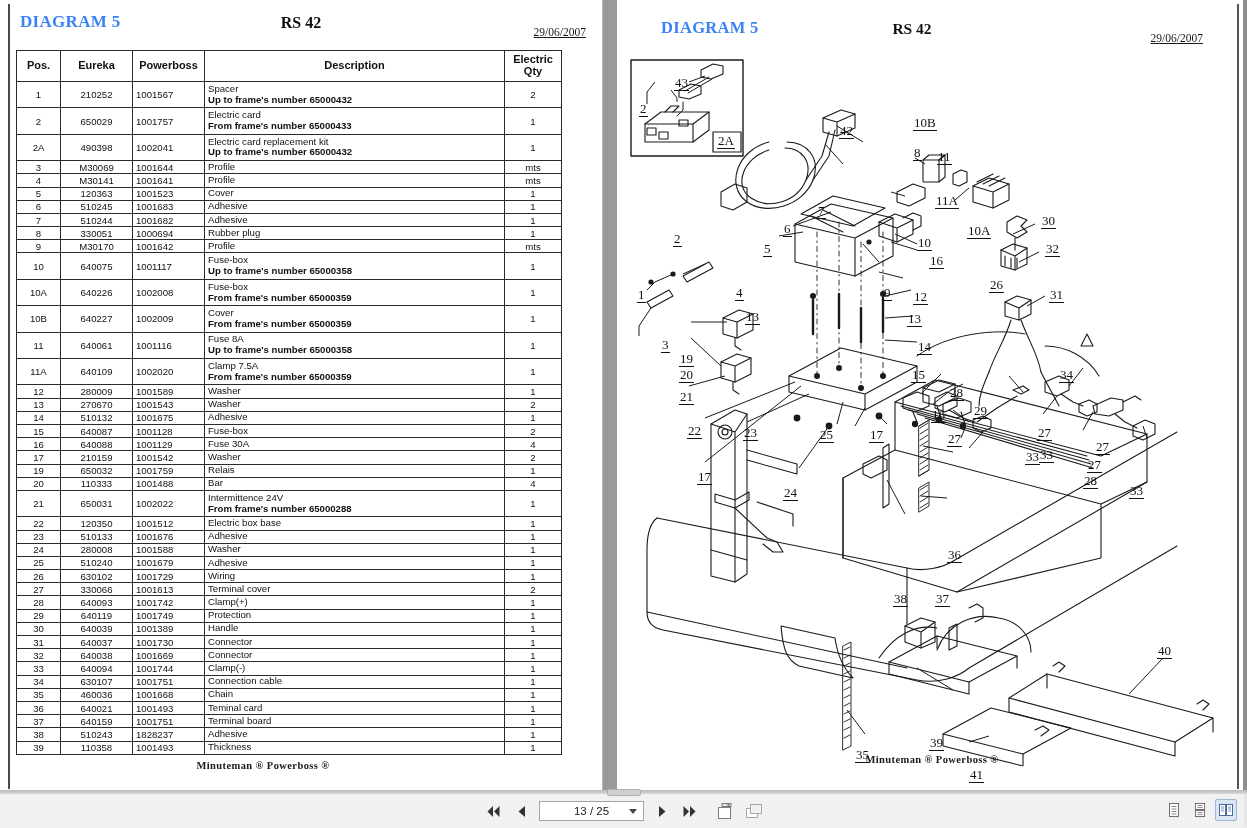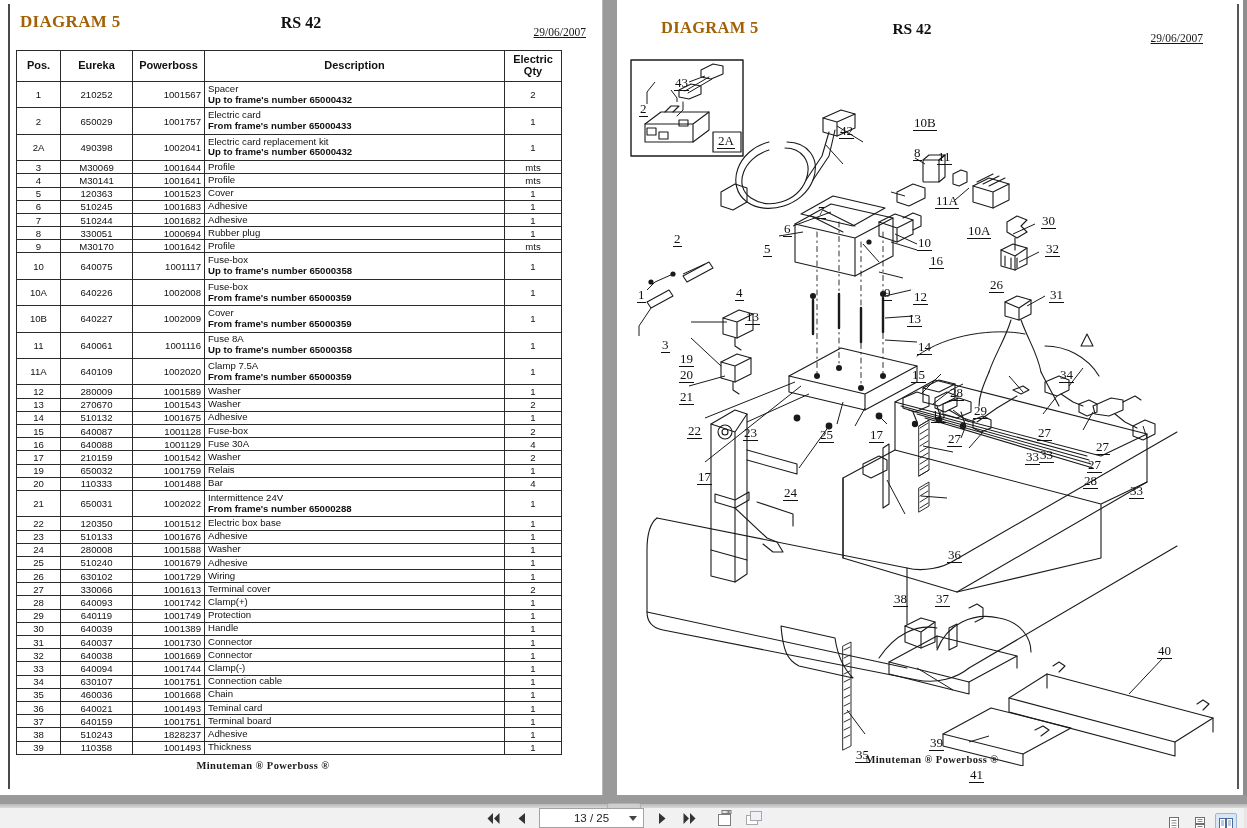--- a/index.html
+++ b/index.html
@@ -51,21 +51,21 @@
     position: relative;
     height: 36px;
     margin: 10px 16px 0 16px;
   }
   .doc-title {
     position: absolute; left: 4px; top: 2px;
     font-family: "Liberation Serif", serif;
     font-weight: bold;
     font-size: 17px;
     letter-spacing: .3px;
-    color: #a16207;
+    color: #3b82f6;
   }
   .doc-model {
     position: absolute; left: 0; right: 0; top: 4px;
     text-align: center;
     font-family: "Liberation Serif", serif;
     font-weight: bold;
     font-size: 16px;
     color: #101010;
   }
   .doc-date {
@@ -95,21 +95,21 @@
   }
   table.parts thead th {
     font-weight: bold;
     font-size: 11px;
     text-align: center;
     height: 31px;
     line-height: 1.08;
   }
   td.c-pos  { text-align: center; }
   td.c-eur  { text-align: center; }
-  td.c-pow  { text-align: right; }
+  td.c-pow  { text-align: left; }
   td.c-desc { text-align: left; padding-left: 4px; line-height: 1.14; }
   td.c-qty  { text-align: center; }
   td.c-desc .sub { font-weight: bold; display: block; }
   tr.r1 td { height: 13.2px; }
   tr.r2 td { height: 26.4px; }
 
   col.w-pos  { width: 44px; }
   col.w-eur  { width: 72px; }
   col.w-pow  { width: 72px; }
   col.w-desc { width: 300px; }
@@ -136,21 +136,21 @@
     left: 0; top: 46px;
     width: 630px; height: 720px;
   }
   .diagram-wrap svg { display: block; }
 
   
   .toolbar {
     position: absolute;
     left: 0; bottom: 0;
     width: 1247px;
-    height: 21px;
+    height: 35px;
     background: #f1f1f1;
     border-top: 1px solid #c9c9c9;
     display: flex;
     align-items: center;
     justify-content: center;
   }
   .toolbar::before {
     content: "";
     position: absolute;
     left: 0; top: -4px; width: 1247px; height: 4px;

